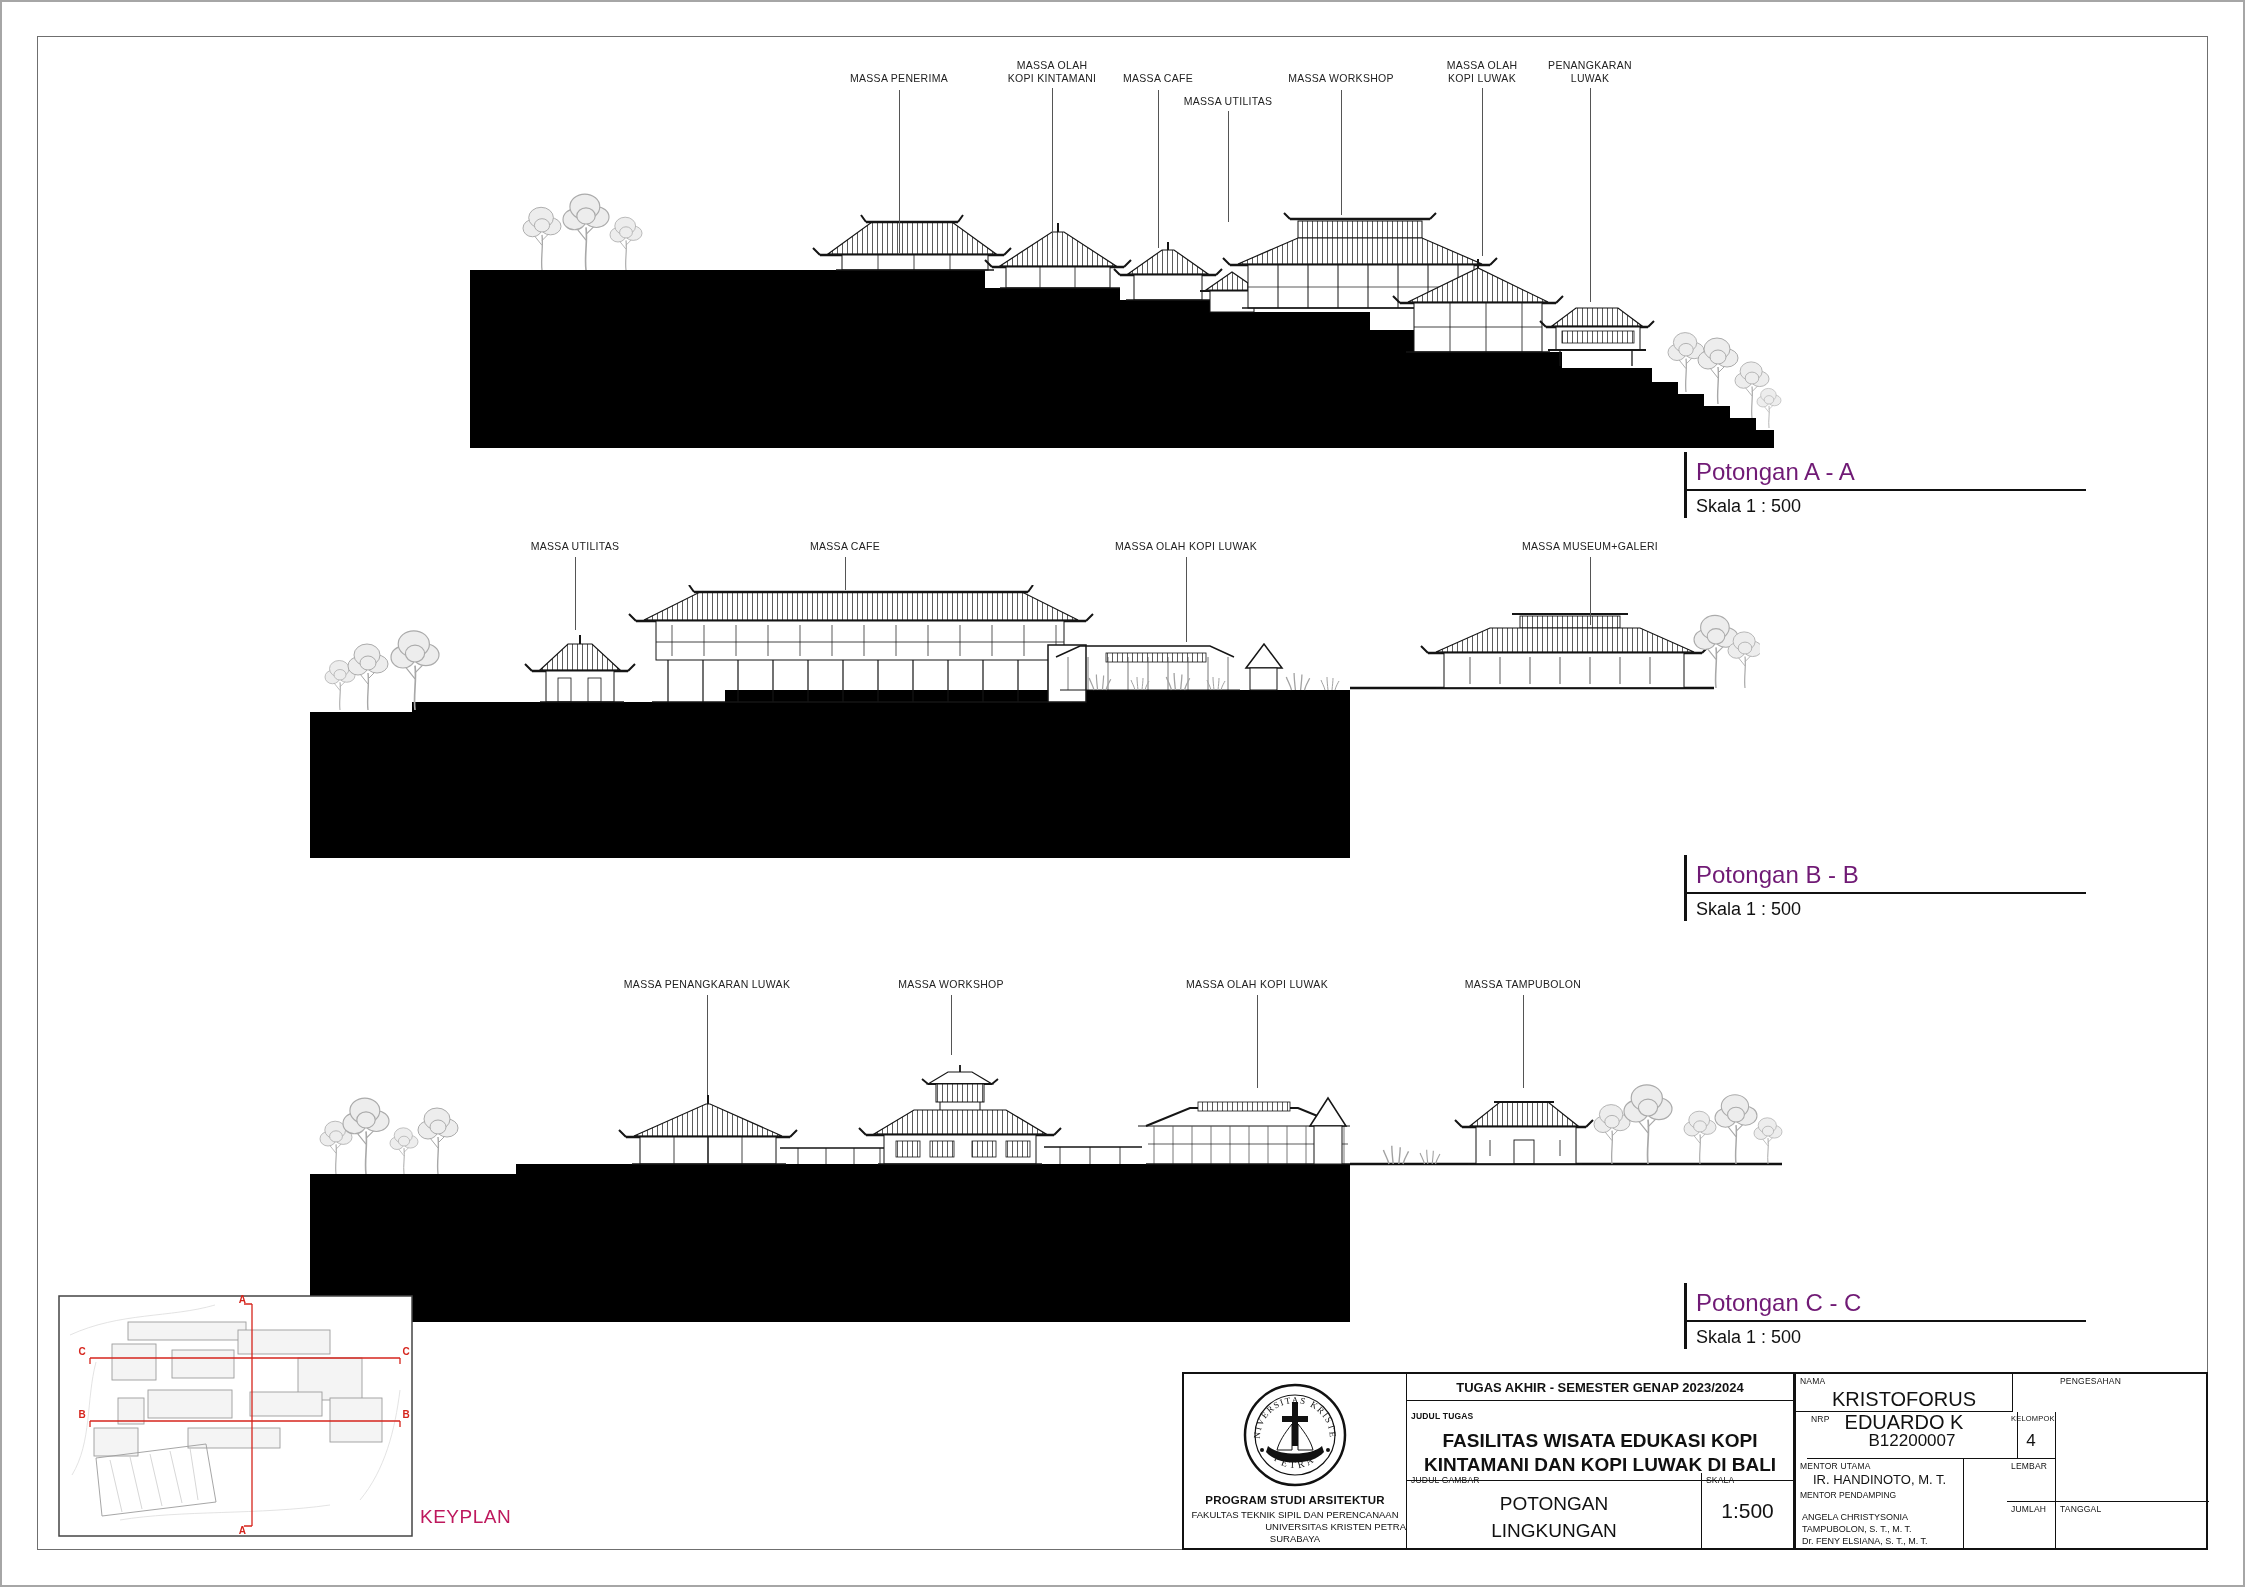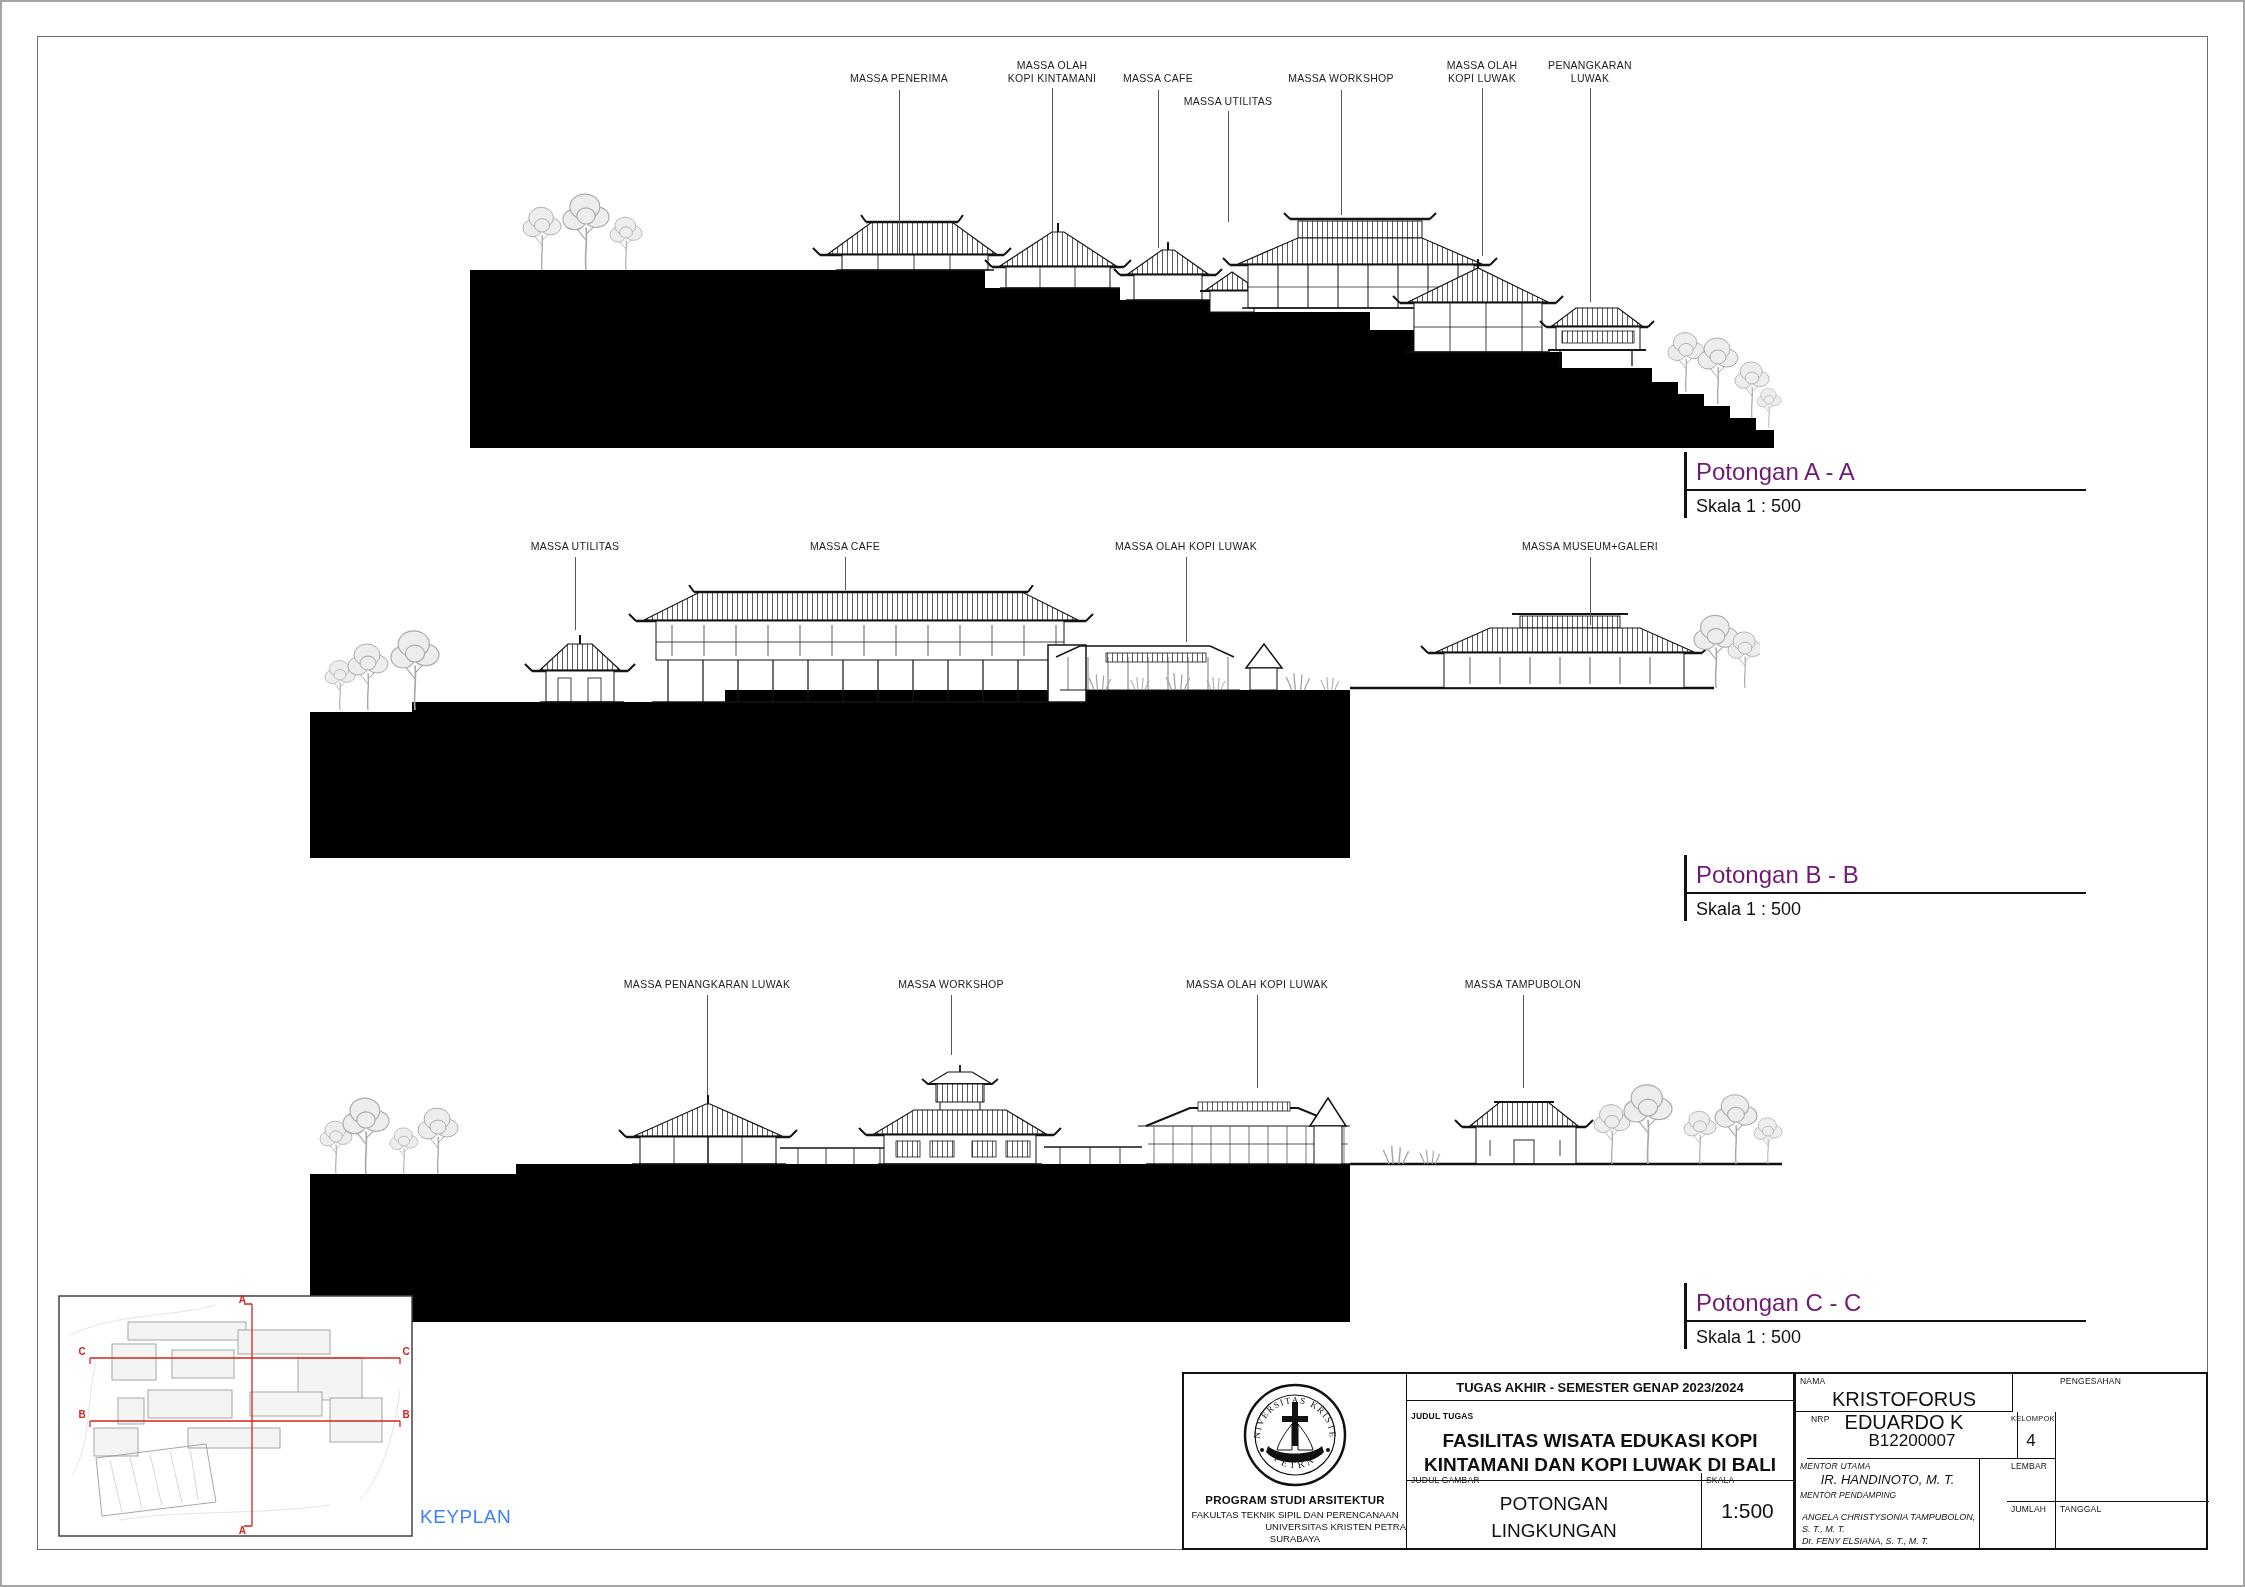--- a/index.html
+++ b/index.html
@@ -7,21 +7,21 @@
          font-family:"Liberation Sans",sans-serif;color:#111;}
   .sheet-edge{position:absolute;inset:0;border:2px solid #a6a6a6;pointer-events:none;}
   .frame{position:absolute;left:37px;top:36px;width:2171px;height:1514px;border:1.5px solid #6f6f6f;box-sizing:border-box;}
   .lbl{position:absolute;width:220px;margin-left:-110px;text-align:center;font-size:10.5px;line-height:13px;
        color:#222;letter-spacing:.3px;white-space:pre-line;}
   .leader{position:absolute;width:1px;background:#555;}
   .sec-bar{position:absolute;width:2.5px;background:#111;}
   .sec-title{position:absolute;font-size:24px;line-height:28px;color:#701a75;}
   .sec-rule{position:absolute;height:2px;background:#111;}
   .sec-scale{position:absolute;font-size:18px;color:#111;}
-  .keyplan-label{position:absolute;font-size:19px;letter-spacing:.5px;color:#3b82f6;}
+  .keyplan-label{position:absolute;font-size:19px;letter-spacing:.5px;color:#be185d;}
   
   .tb{position:absolute;left:1182px;top:1372px;width:1026px;height:178px;border:2px solid #111;box-sizing:border-box;background:#fff;}
   .cell{position:absolute;box-sizing:border-box;}
   .tb-label{position:absolute;top:2px;left:4px;font-size:8.5px;letter-spacing:.2px;color:#111;white-space:nowrap;}
   .cv{display:flex;align-items:center;justify-content:center;width:100%;height:100%;text-align:center;}
   .pre{white-space:pre-line;}
   .inst{position:absolute;left:0;top:0;width:100%;text-align:center;}
 </style>
 </head>
 <body>
@@ -419,21 +419,21 @@
         <div class="cv" style="font-size:20px;padding-top:18px;">KRISTOFORUS EDUARDO K</div>
       </div>
       <div class="cell" style="left:0;top:38px;width:211px;height:47px;border-bottom:1.5px solid #111;border-right:1.5px solid #111;margin-left:11px;">
         <div class="tb-label">NRP</div>
         <div class="cv" style="font-size:17px;padding-top:6px;">B12200007</div>
       </div>
       <div class="cell" style="left:211px;top:38px;width:49px;height:47px;border-bottom:1.5px solid #111;border-right:1.5px solid #111;">
         <div class="tb-label" style="font-size:7.5px;">KELOMPOK</div>
         <div class="cv" style="font-size:17px;padding-top:6px;">4</div>
       </div>
-      <div class="cell" style="left:0;top:85px;width:184px;height:89px;border-right:1.5px solid #111;font-style:italic;">
+      <div class="cell" style="left:0;top:85px;width:168px;height:89px;border-right:1.5px solid #111;">
         <div class="tb-label">MENTOR UTAMA</div>
         <div style="position:absolute;top:13px;left:0;width:100%;text-align:center;font-size:13px;">IR. HANDINOTO, M. T.</div>
         <div style="position:absolute;top:31px;left:4px;font-size:8.5px;">MENTOR PENDAMPING</div>
         <div class="pre" style="position:absolute;top:52px;left:6px;font-size:9px;line-height:12px;">ANGELA CHRISTYSONIA TAMPUBOLON, S. T., M. T.
 Dr. FENY ELSIANA, S. T., M. T.</div>
       </div>
       <div class="cell" style="left:211px;top:85px;width:49px;height:43px;border-bottom:1.5px solid #111;border-right:1.5px solid #111;">
         <div class="tb-label">LEMBAR</div>
       </div>
       <div class="cell" style="left:211px;top:128px;width:49px;height:46px;border-right:1.5px solid #111;">

